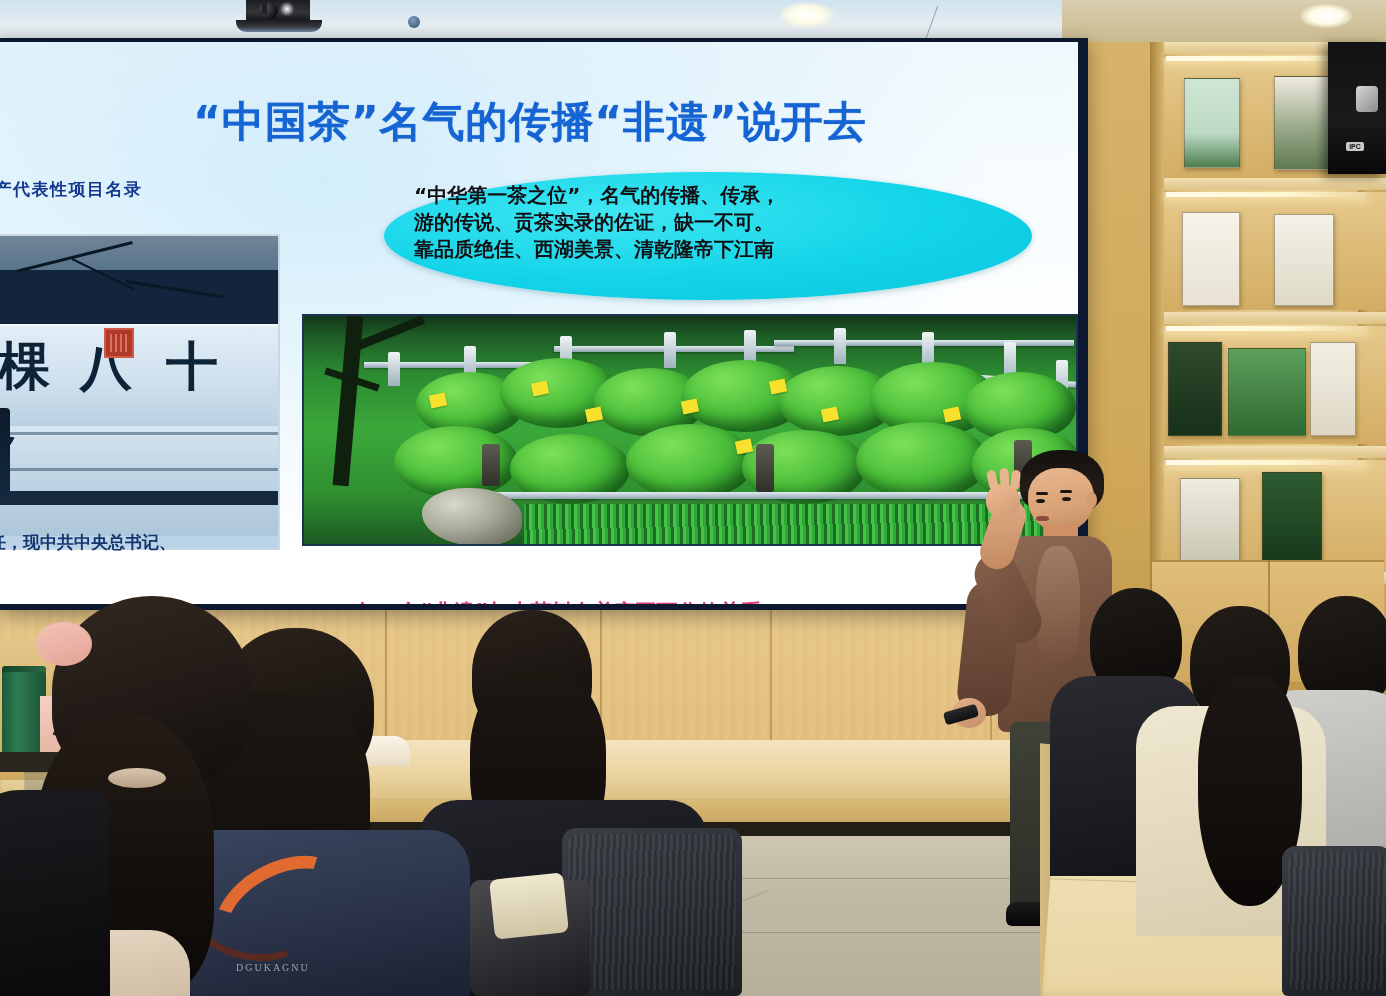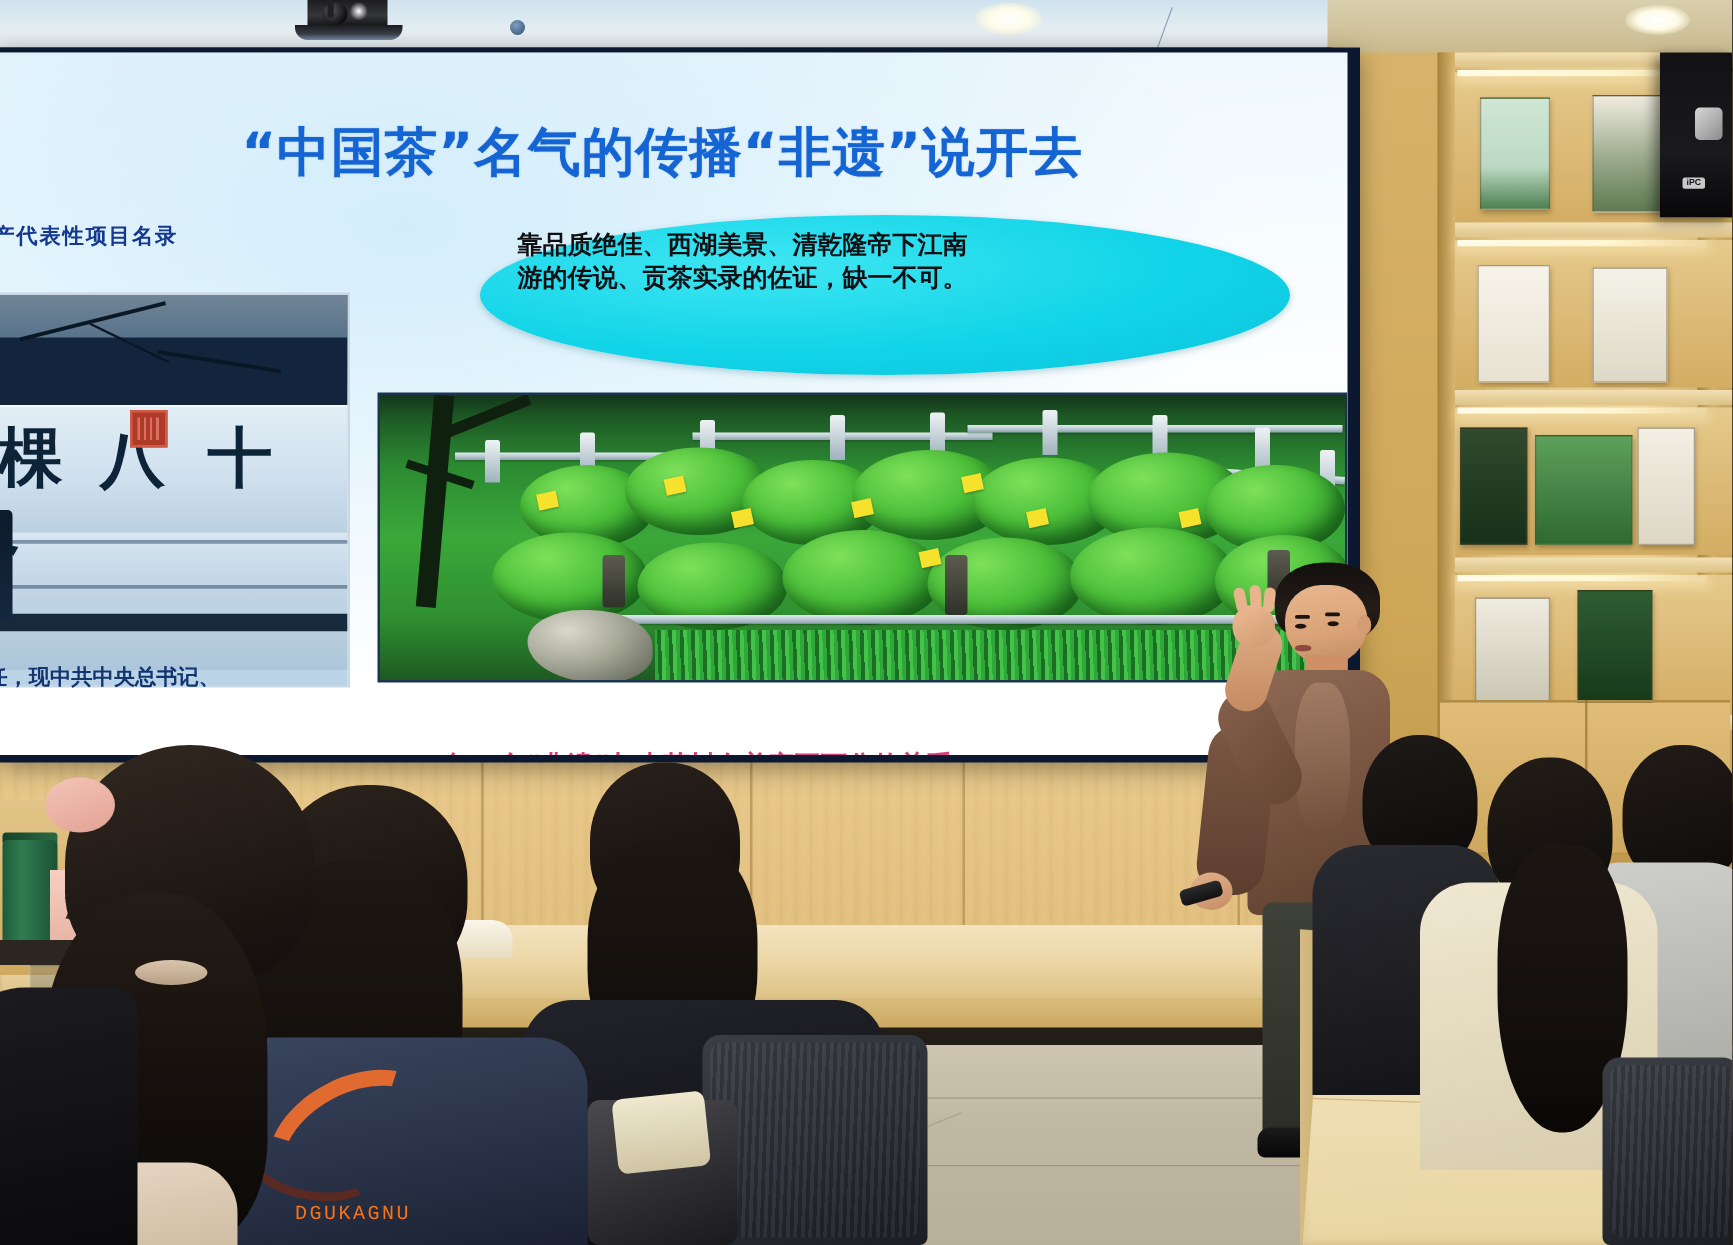--- a/index.html
+++ b/index.html
@@ -255,22 +255,22 @@
     background:linear-gradient(160deg,#4b4a4e 0%,#2d2c30 60%,#1a191c 100%);}
   .bag-strap{position:absolute;left:492px;top:876px;width:74px;height:60px;border-radius:8px;
     background:linear-gradient(180deg,#efe8cf,#cfc5a4);transform:rotate(-6deg);}
 
   .logo-swoosh{position:absolute;left:210px;top:862px;width:120px;height:72px;
     border:13px solid #e06a30;border-radius:50%;
     border-color:#e06a30 transparent transparent transparent;transform:rotate(-28deg);}
   .logo-tail{position:absolute;left:196px;top:900px;width:94px;height:46px;
     border:7px solid #5a2a22;border-radius:50%;
     border-color:transparent transparent #5a2a22 transparent;transform:rotate(10deg);}
-  .logo-text{position:absolute;left:236px;top:962px;color:#f97316;font-size:16px;
-    letter-spacing:2px;font-family:Liberation Mono, monospace;}
+  .logo-text{position:absolute;left:236px;top:962px;color:#a3a3a3;font-size:10px;
+    letter-spacing:2px;font-family:Liberation Serif, serif;}
 </style>
 </head>
 <body>
 
 <div id="stage">
 
   <div class="ceiling"></div>
   <div class="ceiling-right"></div>
   <div class="ceil-seam"></div>
   <div class="ceiling-light cl1"></div>
@@ -379,22 +379,23 @@
       <div class="pl-person"></div>
       <div class="pl-cursor"></div>
     </div>
     <div class="pl-caption">
       <div>主任，现中共中央总书记、</div>
       <div>井</div>
     </div>
 
     <div class="oval"></div>
     <div class="oval-text">
+      <div>“中华第一茶之位”，名气的传播、传承，</div>
+      <div>游的传说、贡茶实录的佐证，缺一不可。</div>
       <div>靠品质绝佳、西湖美景、清乾隆帝下江南</div>
-      <div>游的传说、贡茶实录的佐证，缺一不可。</div>
     </div>
 
     <div class="photo-garden">
       <div class="tree-trunk" style="left:36px;top:0;width:16px;height:170px;transform:rotate(5deg);"></div>
       <div class="tree-trunk" style="left:52px;top:12px;width:70px;height:9px;transform:rotate(-22deg);"></div>
       <div class="tree-trunk" style="left:20px;top:60px;width:56px;height:7px;transform:rotate(18deg);"></div>
 
       <div class="rail" style="left:60px;top:46px;width:200px;height:6px;"></div>
       <div class="rail" style="left:250px;top:30px;width:240px;height:6px;"></div>
       <div class="rail" style="left:470px;top:24px;width:300px;height:6px;"></div>

